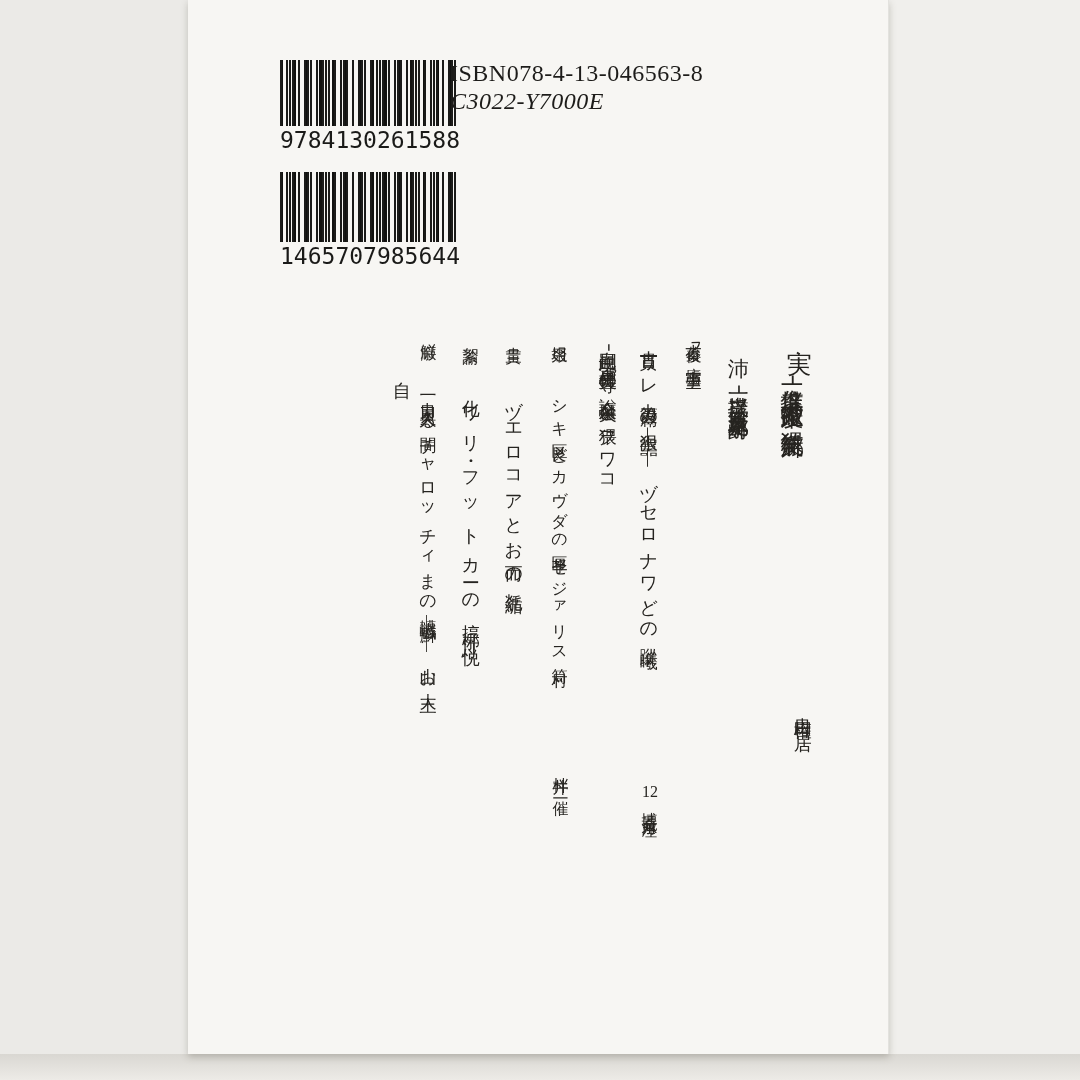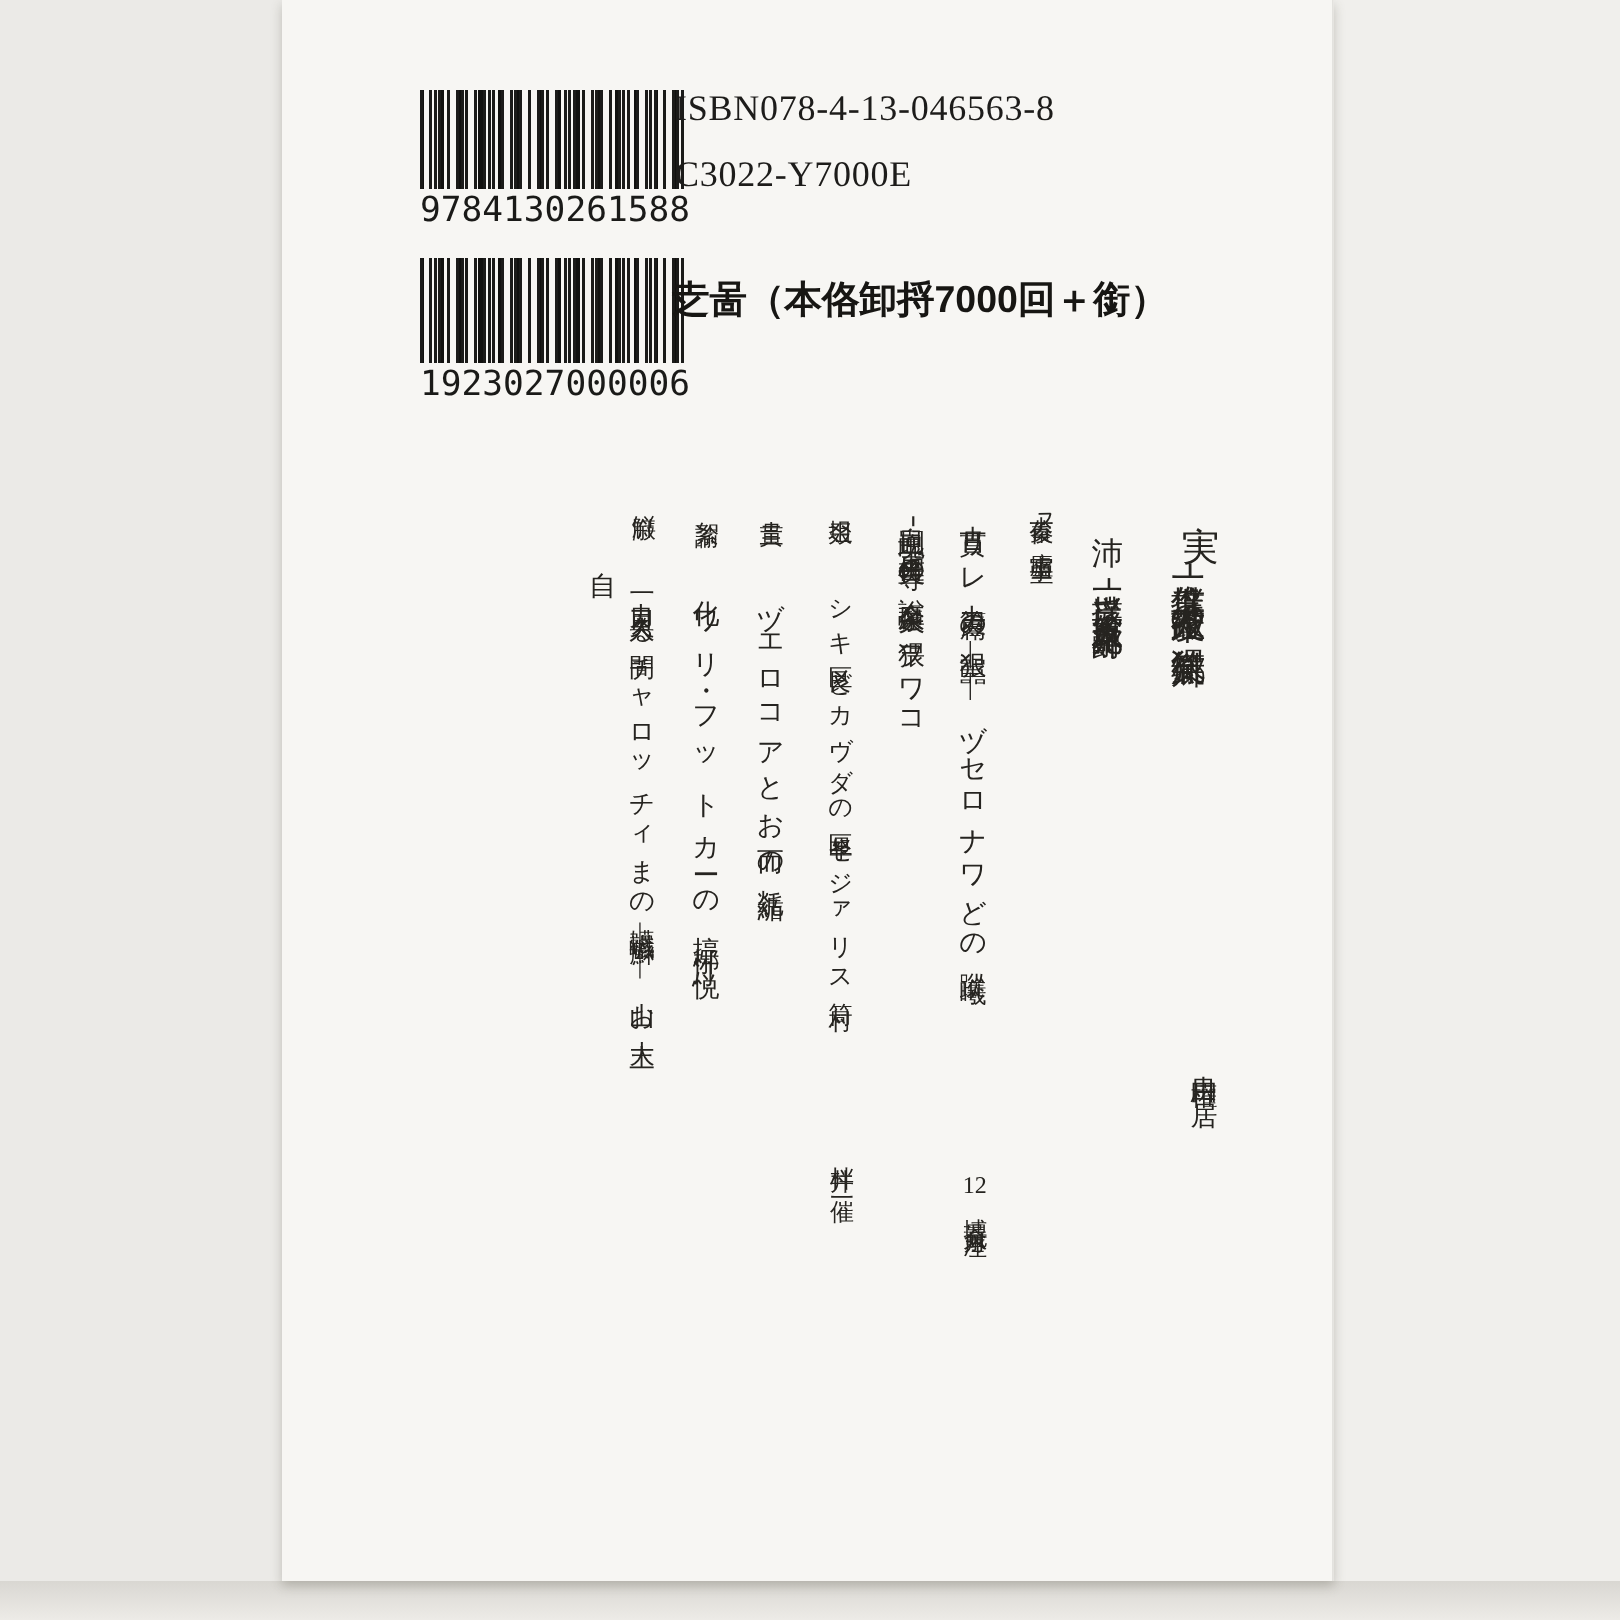--- a/index.html
+++ b/index.html
@@ -38,21 +38,21 @@
     font-family:"DejaVu Sans Mono", monospace;
     font-size:23px; color:#1a1a18; letter-spacing:0px; white-space:nowrap;
   }
   
   .isbn, .ccode {
     position:absolute; left:262px;
     font-family:"Liberation Serif", serif; font-size:24px; color:#1d1c1a;
     letter-spacing:.5px; white-space:nowrap;
   }
   .isbn  { top:60px; }
-  .ccode { top:104px; }
+  .ccode { top:88px;font-style:italic; }
   .price {
     position:absolute; left:260px; top:183px;
     font-family:"Liberation Sans", sans-serif; font-weight:bold;
     font-size:25px; color:#171613; white-space:nowrap;
   }
   
   .colophon { position:absolute; inset:0; }
   .vcol {
     position:absolute;
     writing-mode:vertical-rl; text-orientation:mixed;
@@ -95,24 +95,23 @@
     <div class="barcode barcode-upper">
       <div class="bars"></div>
       <div class="bar-digits">9784130261588</div>
     </div>
 
     <div class="isbn">ISBN078-4-13-046563-8</div>
     <div class="ccode">C3022-Y7000E</div>
 
     <div class="barcode barcode-lower">
       <div class="bars"></div>
-      <div class="bar-digits">1923027000006</div>
+      <div class="bar-digits">1465707985644</div>
     </div>
 
-    <div class="price">赱啚（本佫卸捋7000回＋銜）</div>
 
     <div class="colophon">
 
       <div class="vcol c1-head">実</div>
       <div class="vcol c1-title">倠撲孚一ｰ徹趾乑茇の猥笑胤鄉</div>
       <div class="vcol c1-author">
         <span>由目權</span><span class="vgap">居</span>
       </div>
 
       <div class="vcol c2-head">沛</div>

